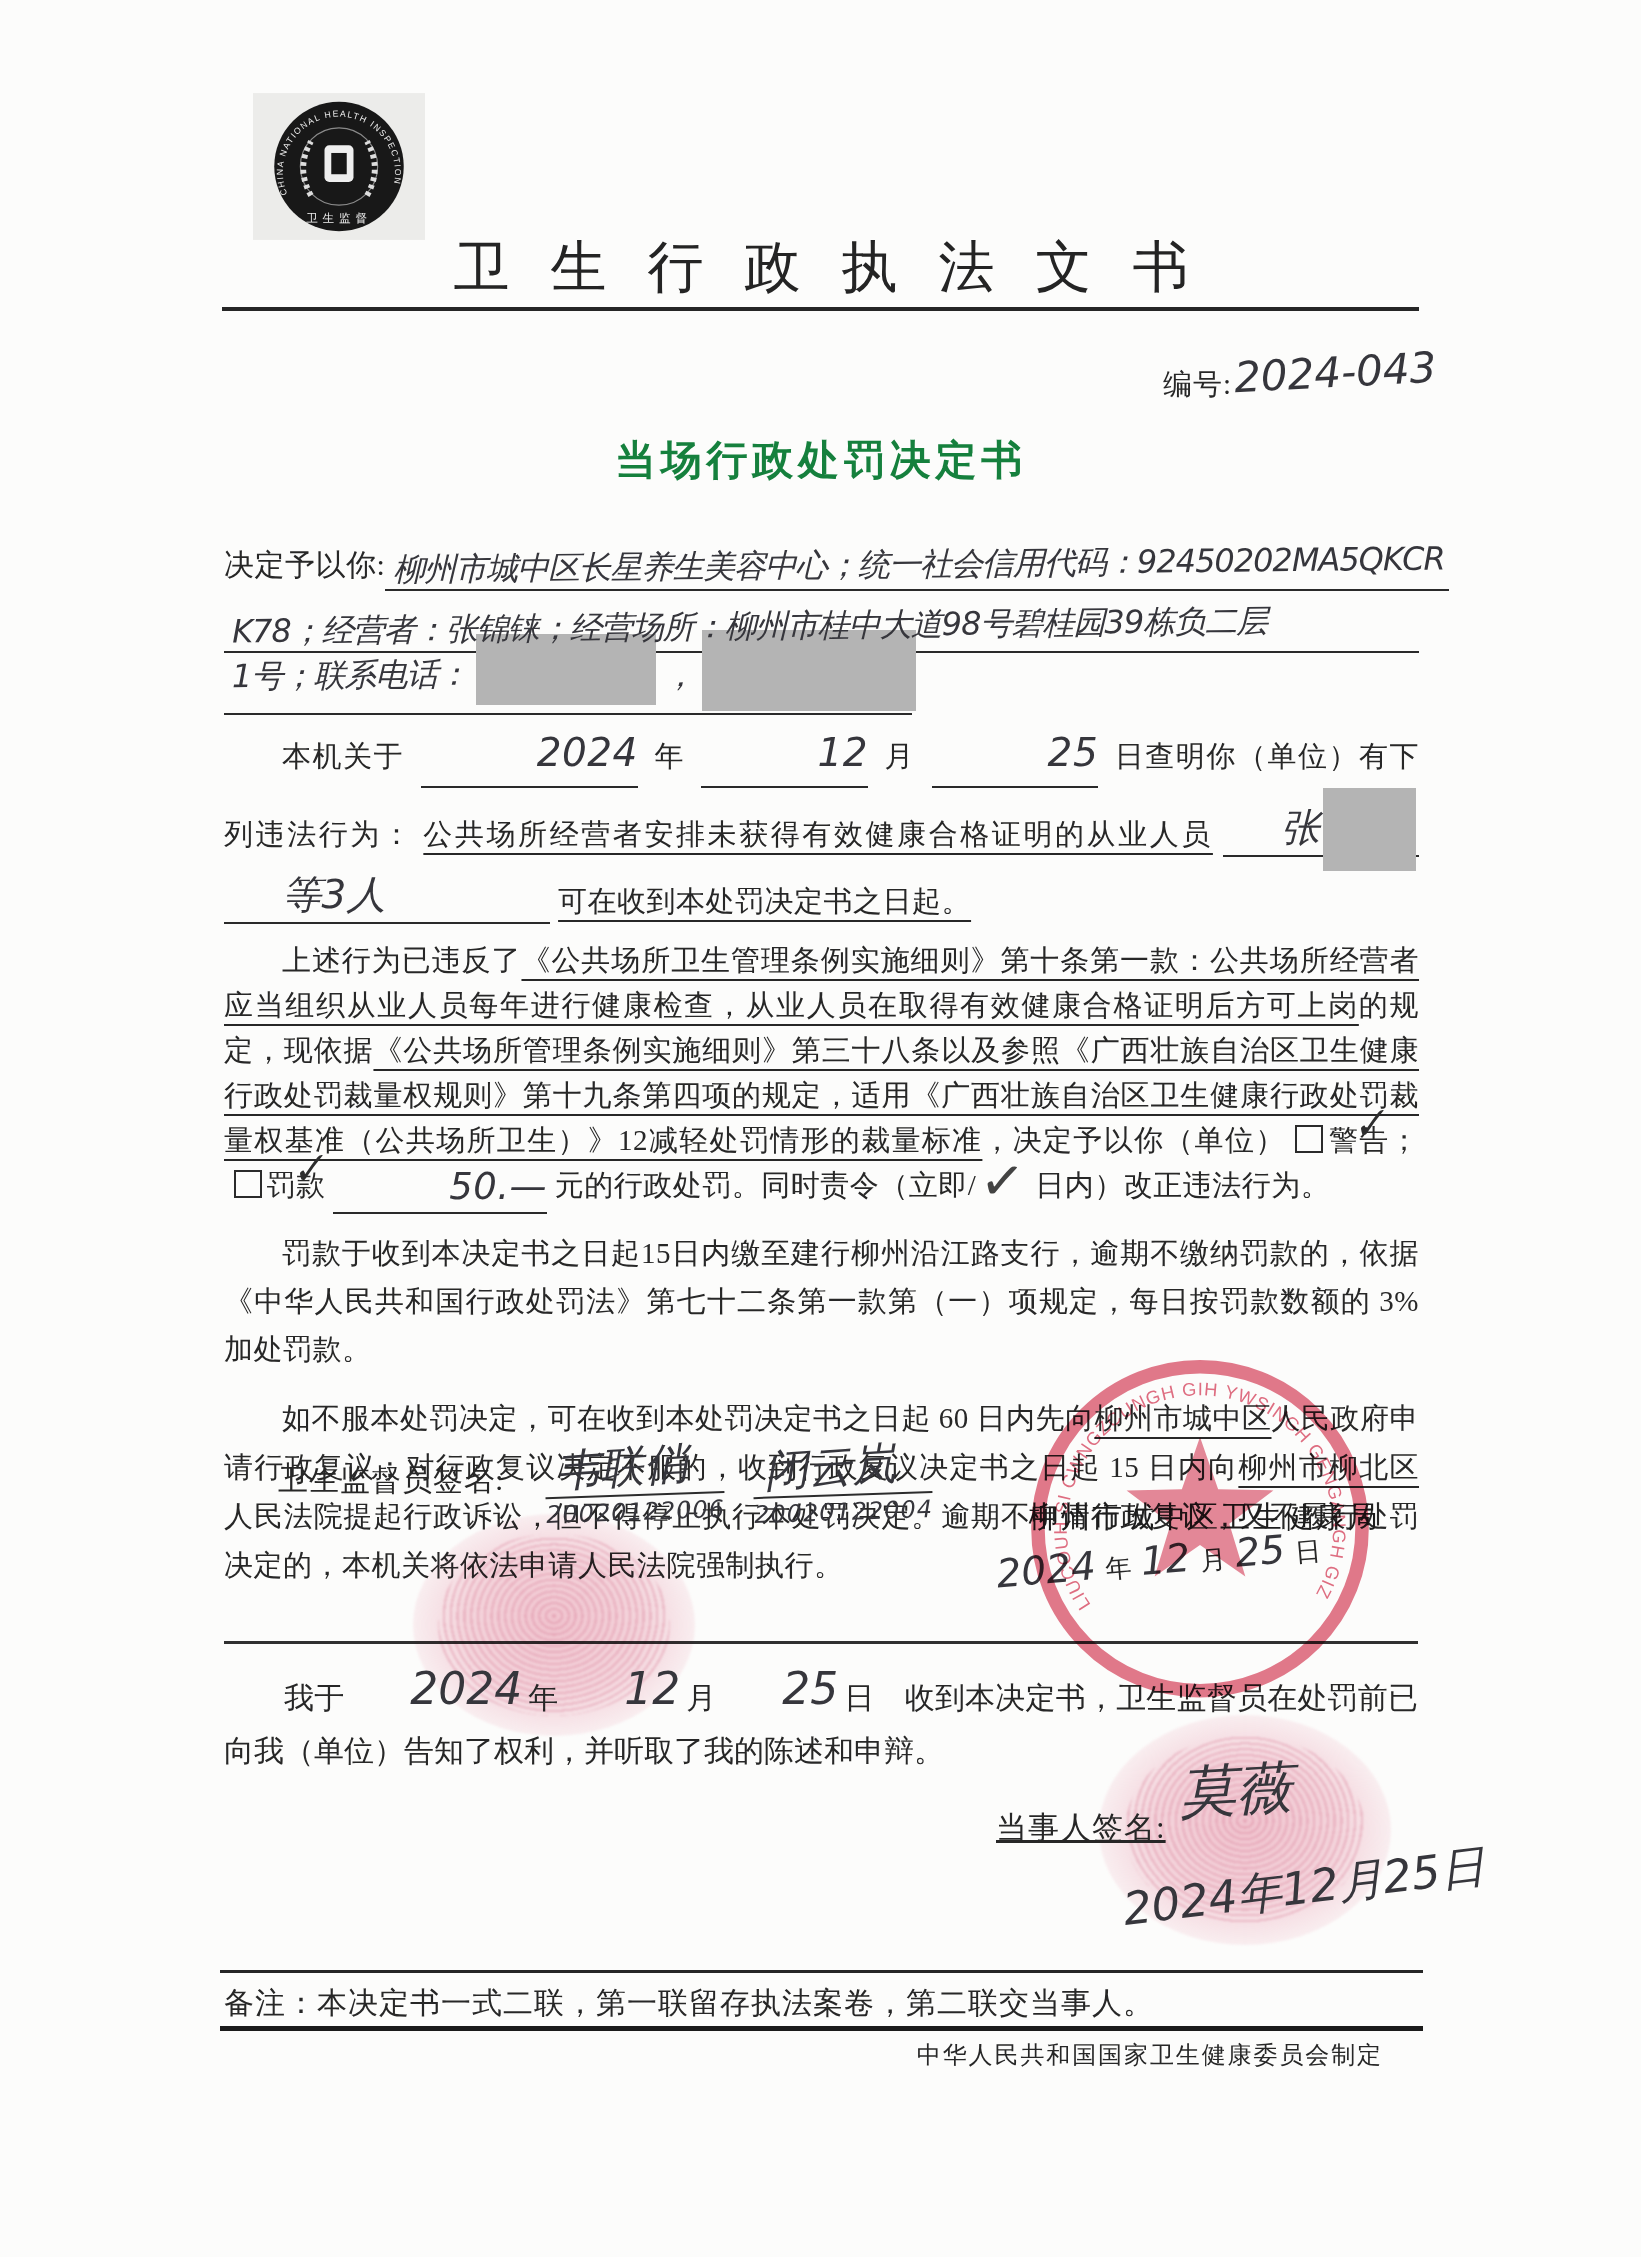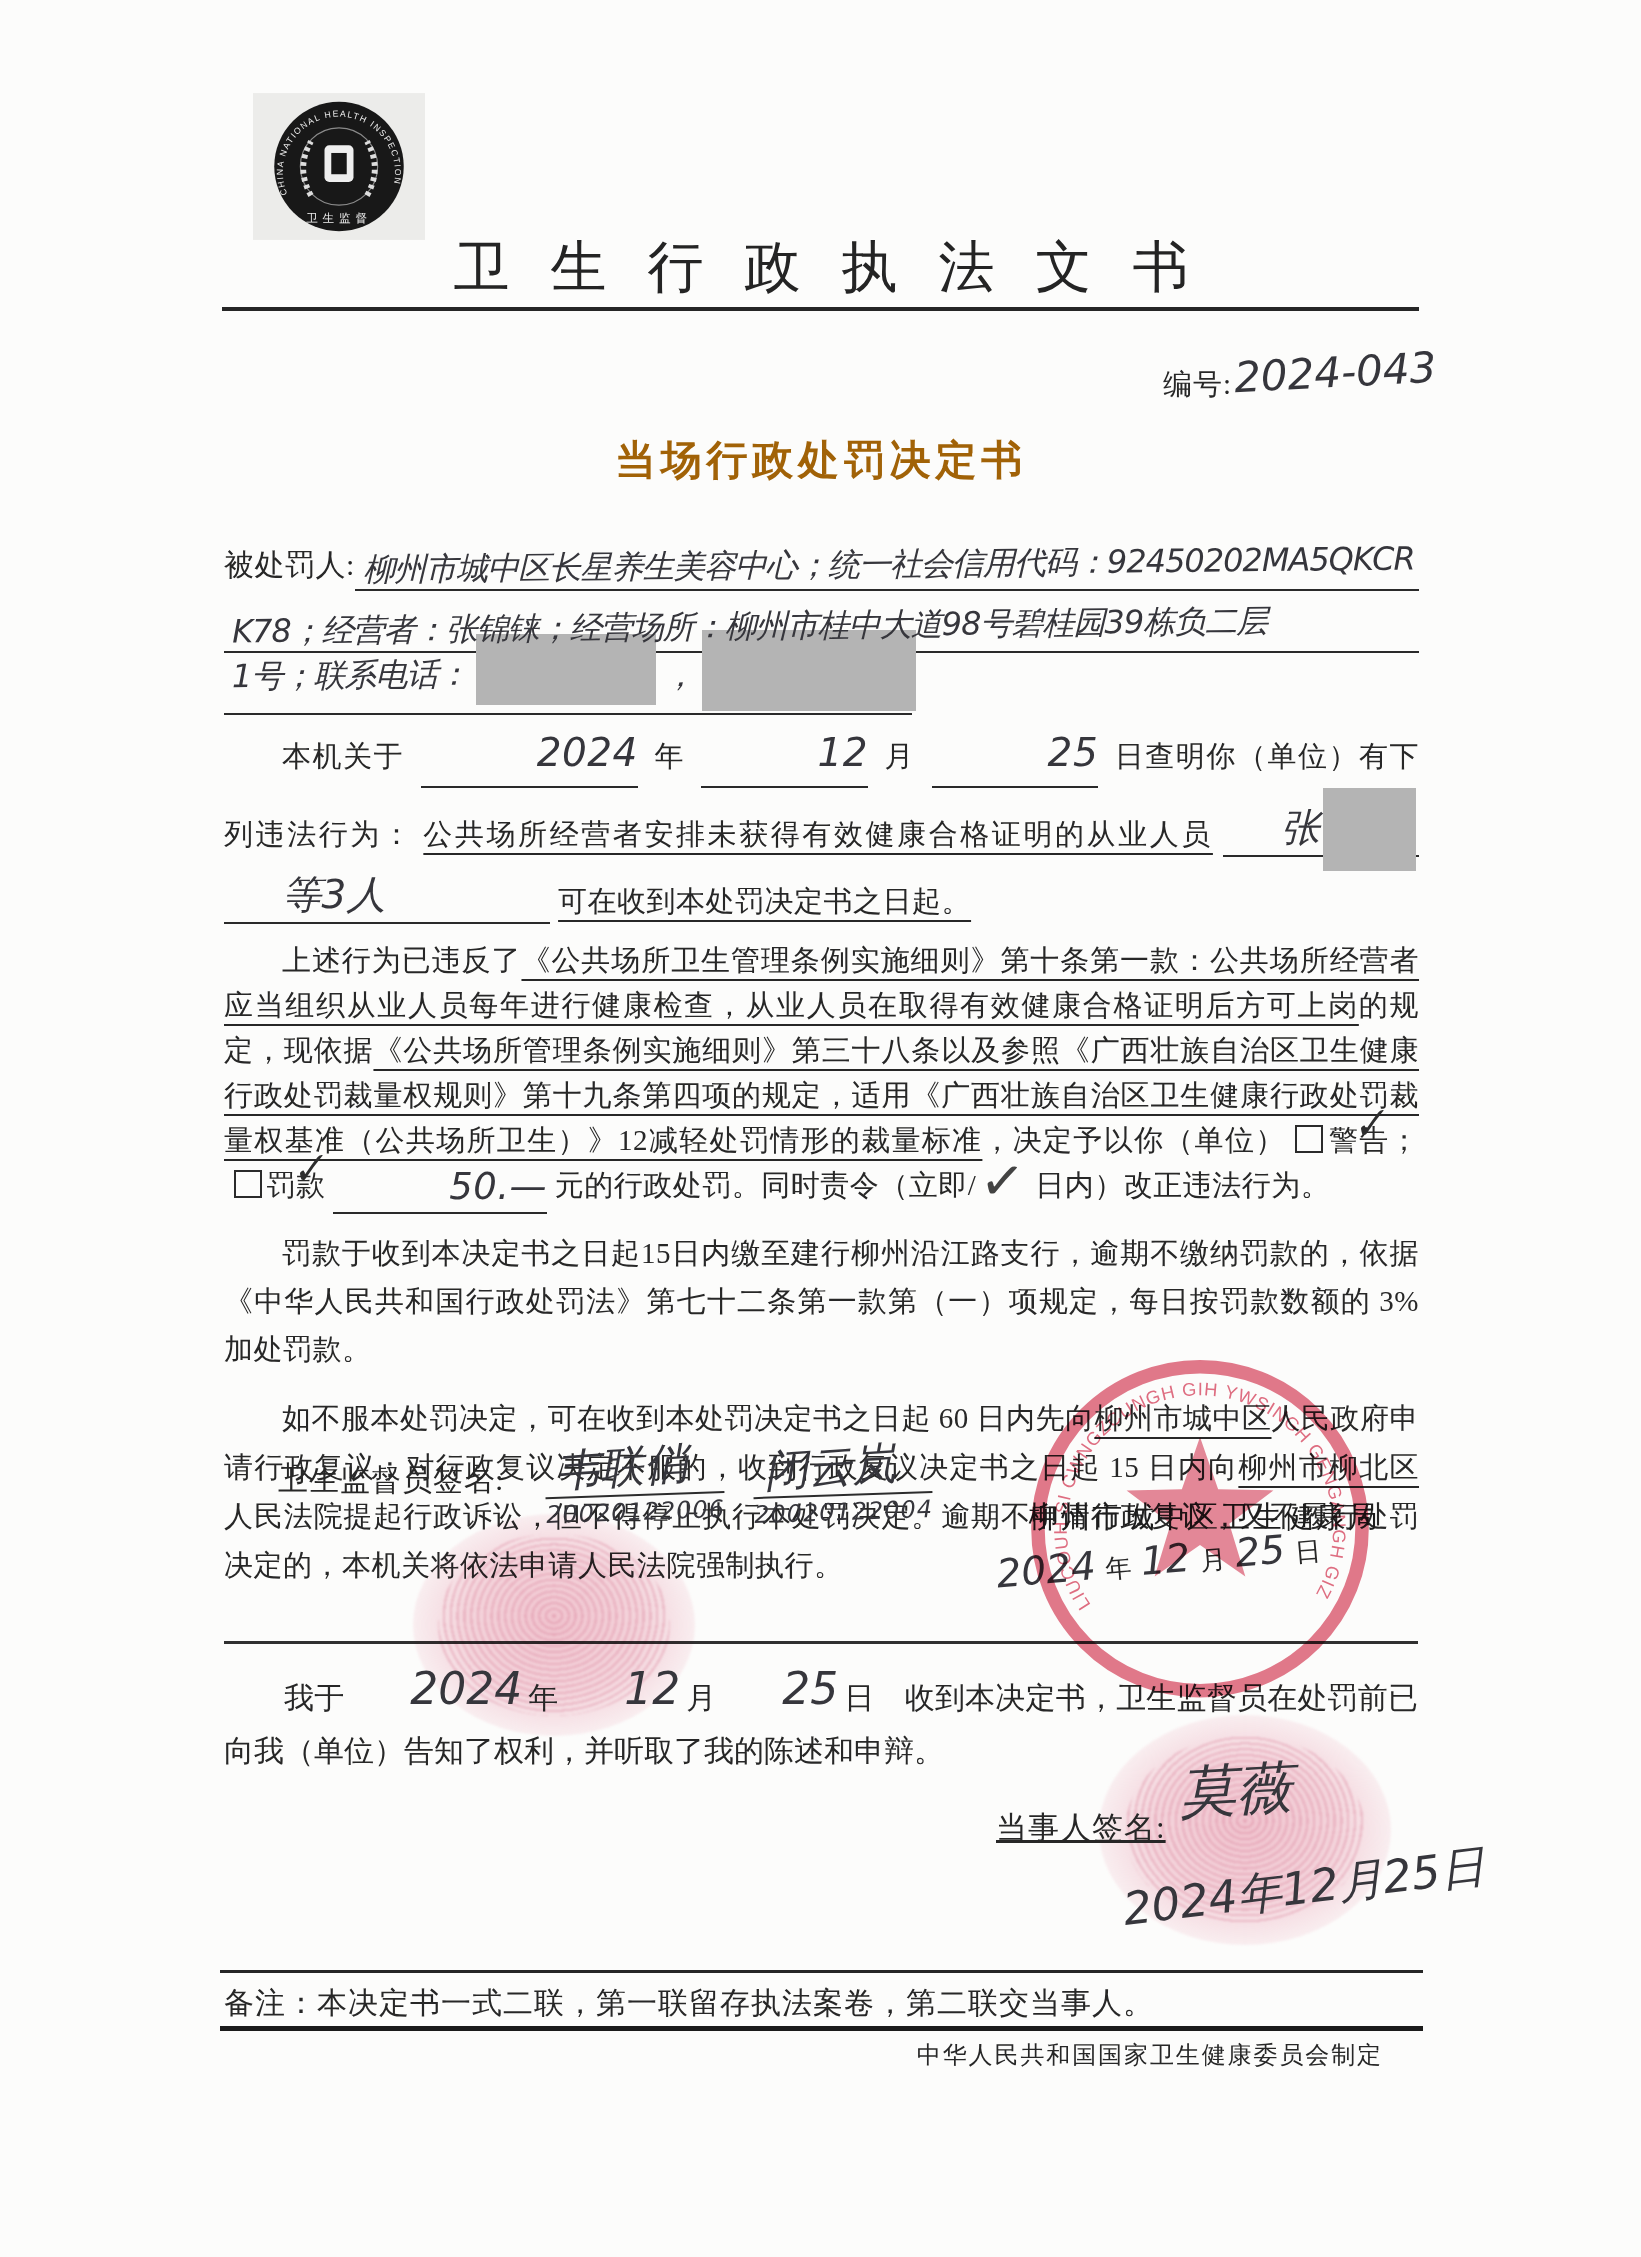--- a/index.html
+++ b/index.html
@@ -9,21 +9,21 @@
   
   .emblem{position:absolute;left:253px;top:93px;width:172px;height:147px;}
   .doc-category{position:absolute;left:224px;top:230px;width:1194px;text-align:center;
       font-size:56px;letter-spacing:41px;padding-left:41px;box-sizing:border-box;color:#242424;}
   .rule{position:absolute;background:#262626;}
   .rule-header{left:222px;top:307px;width:1197px;height:3.9px;}
   .doc-no{position:absolute;left:1163px;top:348px;display:flex;align-items:flex-start;}
   .doc-no-label{font-size:29px;margin-top:17.4px;letter-spacing:1px;}
   .doc-no-value{font-size:42px;transform:rotate(-3deg);margin-left:1.9px;}
   .doc-title{position:absolute;left:224px;top:433px;width:1194px;text-align:center;
-      font-family:"Liberation Sans",sans-serif;font-weight:bold;font-size:41px;letter-spacing:4.8px;color:#a16207;}
+      font-family:"Liberation Sans",sans-serif;font-weight:bold;font-size:41px;letter-spacing:4.8px;color:#15803d;}
 
   
   .hand{font-family:"DejaVu Sans",sans-serif;font-style:italic;color:#36363c;display:inline-block;}
   .hw33{font-size:32px;letter-spacing:-1px;white-space:nowrap;transform:rotate(-0.6deg);}
   .hw38{font-size:37px;}
   .hw40{font-size:39px;position:relative;top:-3.9px;}
   .hw46{font-size:44px;position:relative;top:-3.9px;margin:0 5.8px;}
 
   
   .body{position:absolute;left:224px;top:529px;width:1195px;font-size:29px;line-height:44px;
@@ -124,21 +124,21 @@
     <span class="doc-no-label">编号:</span>
     <span class="hand doc-no-value">2024-043</span>
   </div>
 
   <div class="doc-title">当场行政处罚决定书</div>
 
   <div class="body">
 
     <div class="recip">
       <div class="recip-line">
-        <span class="recip-label">被处罚人:</span>
+        <span class="recip-label">决定予以你:</span>
         <span class="fill-line"><span class="hand hw33">柳州市城中区长星养生美容中心；统一社会信用代码：92450202MA5QKCR</span></span>
       </div>
       <div class="recip-line">
         <span class="fill-line"><span class="hand hw33">K78；经营者：张锦铼；经营场所：柳州市桂中大道98号碧桂园39栋负二层</span></span>
       </div>
       <div class="recip-line">
         <span class="fill-line fill-partial">
           <span class="hand hw33">1号；联系电话：</span>
           <span class="redact redact-1"></span>
           <span class="hand hw33">，</span>

